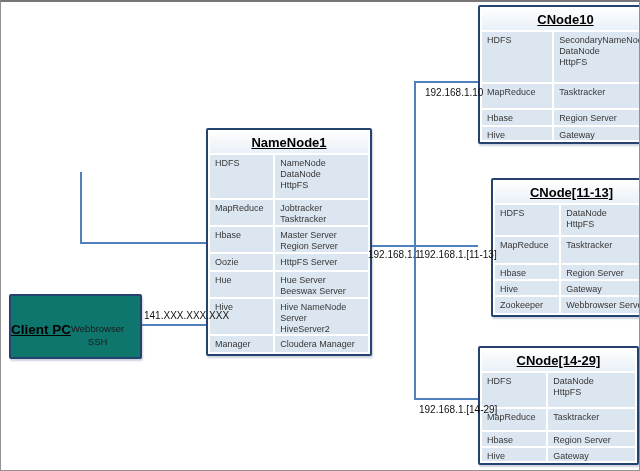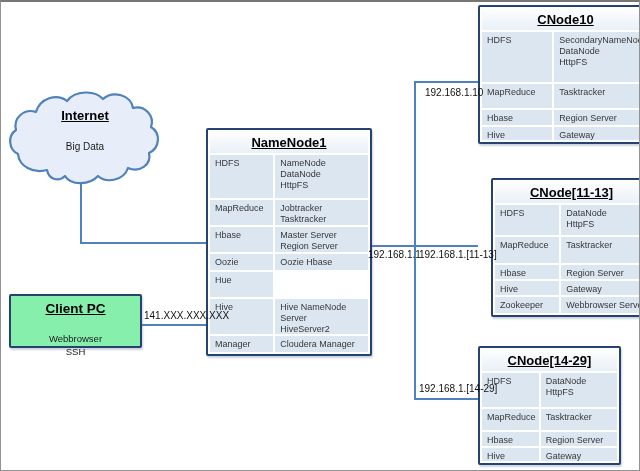--- a/index.html
+++ b/index.html
@@ -14,23 +14,23 @@
   .cloud-wrap svg{position:absolute;left:0;top:0;}
   .cloud-title{
     position:absolute;left:0;top:20px;width:100%;text-align:center;
     font-size:13px;font-weight:bold;text-decoration:underline;color:#000;
   }
   .cloud-sub{
     position:absolute;left:0;top:53px;width:100%;text-align:center;
     font-size:10px;color:#1a1a1a;
   }
   .clientpc{
-    position:absolute;left:8px;top:292px;width:133px;height:54px;box-sizing:border-box;
-    background:#86efac;border:2px solid #25436e;border-radius:2px;z-index:2;
-    display:flex;flex-direction:column;align-items:center;
+    position:absolute;left:8px;top:292px;width:133px;height:65px;box-sizing:border-box;
+    background:#0f766e;border:2px solid #25436e;border-radius:2px;z-index:2;
+    display:flex;flex-direction:row;align-items:center;
     box-shadow:1px 2px 2px rgba(110,130,160,0.35);
   }
   .clientpc .pc-title{
     margin-top:5px;font-size:13.5px;font-weight:bold;text-decoration:underline;color:#000;
   }
   .clientpc .pc-lines{
     margin-top:16px;font-size:9.5px;line-height:13px;color:#1a1a1a;
     text-align:center;white-space:pre-line;
   }
   .node{
@@ -63,30 +63,20 @@
 
 <div class="frame">
 
   <svg class="wires" width="640" height="471" viewBox="0 0 640 471">
     <path d="M80 170 L80 241 L205 241" fill="none" stroke="#4f81bd" stroke-width="2"></path>
     <path d="M141 323 L205 323" fill="none" stroke="#4f81bd" stroke-width="2"></path>
     <path d="M371 244 L477 244" fill="none" stroke="#4f81bd" stroke-width="2"></path>
     <path d="M477 80 L414 80 L414 397 L477 397" fill="none" stroke="#4f81bd" stroke-width="2"></path>
   </svg>
 
-  <div class="cloud-wrap">
-    <svg width="156" height="98" viewBox="0 0 156 98">
-      <path d="M 40 82 C 26 86 12 78 11 66 C 2 62 0 48 9 42 C 6 30 17 20 29 24
-               C 33 10 50 5 60 13 C 68 2 88 2 96 11 C 106 2 124 7 126 20
-               C 138 17 148 28 144 39 C 154 45 153 60 142 65 C 145 77 132 85 121 80
-               C 117 92 100 96 91 88 C 83 97 64 98 58 88 C 52 94 42 92 40 82 Z" fill="#e7eef9" stroke="#4f81bd" stroke-width="2.2" stroke-linejoin="round"></path>
-    </svg>
-    <div class="cloud-title">Internet</div>
-    <div class="cloud-sub">Big Data</div>
-  </div>
 
   <div class="clientpc">
     <div class="pc-title">Client PC</div>
     <div class="pc-lines">Webbrowser
 SSH</div>
   </div>
 
   <div class="node" style="left:205px;top:126px;width:166px;height:228px">
     <div class="node-title">NameNode1</div>
     <div class="rows">
@@ -101,24 +91,26 @@
         <div class="cell val">Jobtracker
 Tasktracker</div>
       </div>
       <div class="row" style="flex:26 1 0">
         <div class="cell key">Hbase</div>
         <div class="cell val">Master Server
 Region Server</div>
       </div>
       <div class="row" style="flex:16 1 0">
         <div class="cell key">Oozie</div>
-        <div class="cell val">Oozie Hbase</div>
+        <div class="cell val">HttpFS Server</div>
       </div>
       <div class="row" style="flex:26 1 0">
         <div class="cell key">Hue</div>
+        <div class="cell val">Hue Server
+Beeswax Server</div>
       </div>
       <div class="row" style="flex:36 1 0">
         <div class="cell key">Hive</div>
         <div class="cell val">Hive NameNode Server
 HiveServer2
 Gateway</div>
       </div>
       <div class="row" style="flex:16 1 0">
         <div class="cell key">Manager</div>
         <div class="cell val">Cloudera Manager 4.2.0</div>
@@ -170,21 +162,21 @@
         <div class="cell key">Hive</div>
         <div class="cell val">Gateway</div>
       </div>
       <div class="row" style="flex:16 1 0">
         <div class="cell key">Zookeeper</div>
         <div class="cell val">Webbrowser Server</div>
       </div>
     </div>
   </div>
 
-  <div class="node cnode" style="left:477px;top:344px;width:143px;height:119px">
+  <div class="node cnode" style="left:477px;top:344px;width:161px;height:119px">
     <div class="node-title">CNode[14-29]</div>
     <div class="rows">
       <div class="row" style="flex:34 1 0">
         <div class="cell key">HDFS</div>
         <div class="cell val">DataNode
 HttpFS</div>
       </div>
       <div class="row" style="flex:22 1 0">
         <div class="cell key">MapReduce</div>
         <div class="cell val">Tasktracker</div>
@@ -196,16 +188,16 @@
       <div class="row" style="flex:13 1 0">
         <div class="cell key">Hive</div>
         <div class="cell val">Gateway</div>
       </div>
     </div>
   </div>
 
   <div class="iplabel" style="left:424px;top:85px">192.168.1.10</div>
   <div class="iplabel" style="left:367px;top:247px">192.168.1.1</div>
   <div class="iplabel" style="left:418px;top:247px">192.168.1.[11-13]</div>
-  <div class="iplabel" style="left:418px;top:381px">192.168.1.[14-29]</div>
+  <div class="iplabel" style="left:418px;top:402px">192.168.1.[14-29]</div>
   <div class="iplabel" style="left:143px;top:308px">141.XXX.XXX.XXX</div>
 
 </div>
 
 </body></html>

